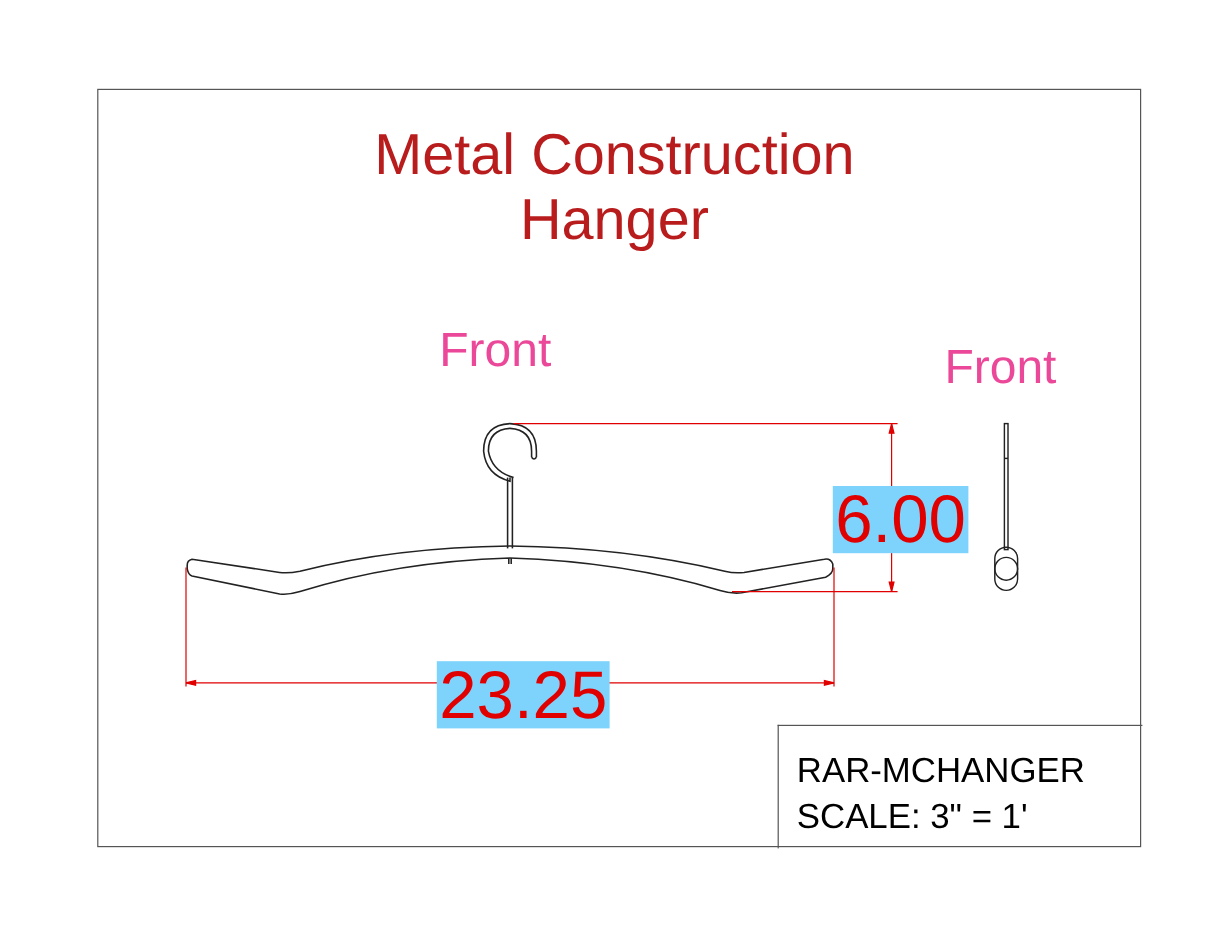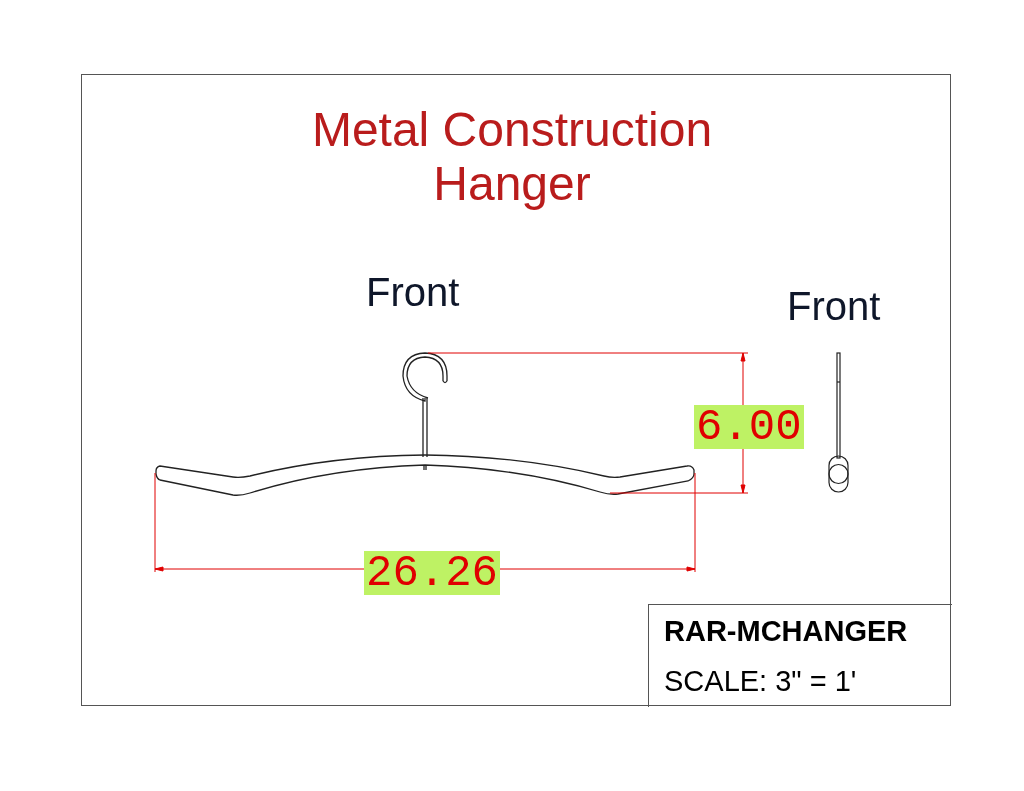--- a/index.html
+++ b/index.html
@@ -1,30 +1,30 @@
 <!DOCTYPE html>
 <html><head>
 <meta charset="utf-8">
 <style>
   html, body { margin: 0; padding: 0; background: #ffffff; }
   body { width: 1024px; height: 791px; position: relative; overflow: hidden; font-family: "Liberation Sans", sans-serif; }
   .sheet { position: absolute; left: 81px; top: 74px; width: 870px; height: 632px; border: 1.5px solid #555; box-sizing: border-box; }
   .title { position: absolute; left: 0; width: 1024px; text-align: center; color: #b91c1c; font-size: 48px; line-height: 1; }
   .t1 { top: 106px; }
   .t2 { top: 160px; }
-  .view-label { position: absolute; color: #0f172a; font-size: 40px; line-height: 1; }
+  .view-label { position: absolute; color: #ec4899; font-size: 40px; line-height: 1; }
   .front-label { left: 366px; top: 272px; }
   .side-label { left: 787px; top: 286px; }
-  .dim { position: absolute; color: #e00000; font-size: 44px; line-height: 1; background: #bef264; padding: 0 2px; font-family: Liberation Mono, monospace; }
+  .dim { position: absolute; color: #e00000; font-size: 56px; line-height: 1; background: #7dd3fc; padding: 0 2px; }
   .dim-w { left: 364px; top: 551px; }
   .dim-h { left: 694px; top: 405px; }
   svg.drawing { position: absolute; left: 0; top: 0; }
   .titleblock { position: absolute; left: 648px; top: 604px; width: 304px; height: 103px; border-left: 1.5px solid #555; border-top: 1.5px solid #555; box-sizing: border-box; }
   .tb-text { position: absolute; left: 15px; color: #000; font-size: 29px; line-height: 1; white-space: nowrap; }
-  .tb-part { top: 12px; font-weight: bold; }
+  .tb-part { top: 24px; }
   .tb-scale { top: 62px; }
 </style>
 </head>
 <body>
 
 <div class="sheet"></div>
 
 <div class="title t1">Metal Construction</div>
 <div class="title t2">Hanger</div>
 
@@ -67,19 +67,19 @@
 
     <line x1="428" y1="353" x2="748" y2="353"></line>
     <line x1="610" y1="493" x2="748" y2="493"></line>
 
     <line x1="743" y1="353" x2="743" y2="493"></line>
     <path d="M743 353 L741 361 L745 361 Z" fill="#e00000"></path>
     <path d="M743 493 L741 485 L745 485 Z" fill="#e00000"></path>
   </g>
 </svg>
 
-<div class="dim dim-w">26.26</div>
+<div class="dim dim-w">23.25</div>
 <div class="dim dim-h">6.00</div>
 
 <div class="titleblock">
   <div class="tb-text tb-part">RAR-MCHANGER</div>
   <div class="tb-text tb-scale">SCALE: 3" = 1'</div>
 </div>
 
 </body></html>

